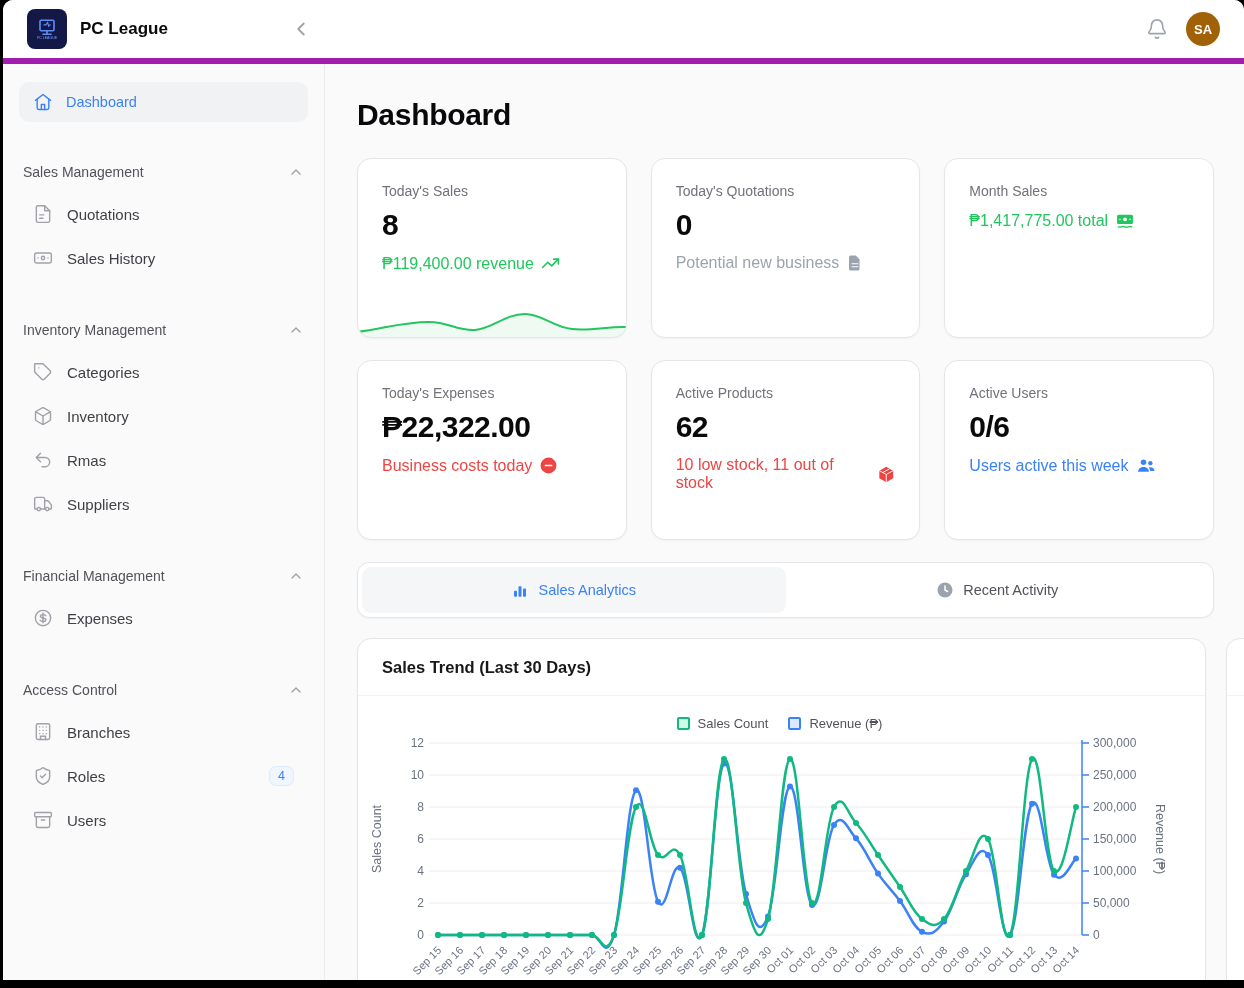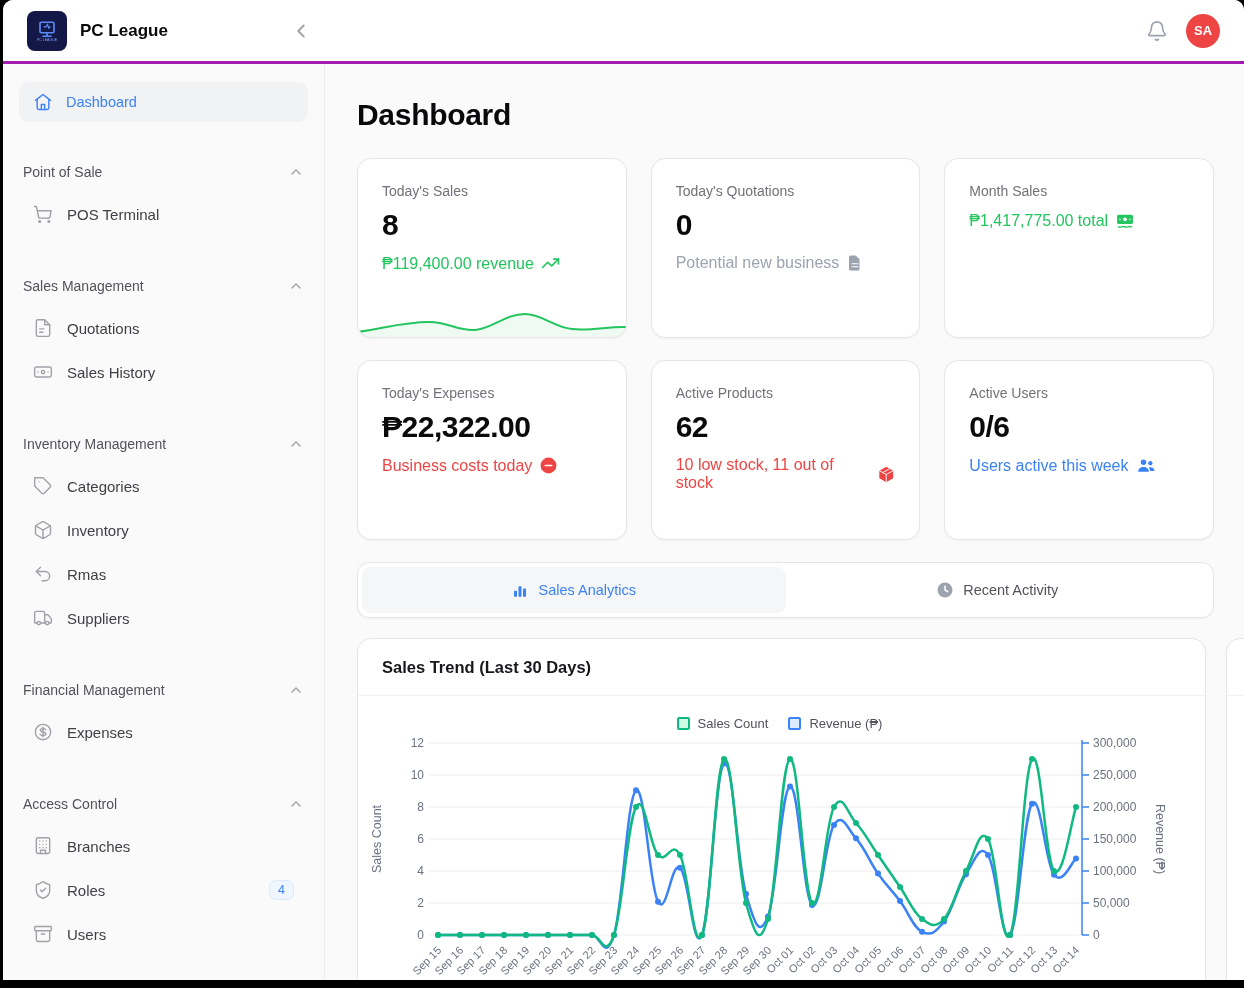--- a/index.html
+++ b/index.html
@@ -1,27 +1,27 @@
 <!DOCTYPE html>
 <html><head>
 <meta charset="utf-8">
 <style>
   * { margin:0; padding:0; box-sizing:border-box; }
   html,body { width:1244px; height:988px; background:#000; font-family:"Liberation Sans","DejaVu Sans",sans-serif; }
   #app { position:absolute; left:3px; top:0; right:0; bottom:8px; background:#fafafa; border-radius:10px 10px 0 0; overflow:hidden; }
 
   
-  .topbar { height:64px; background:#fff; border-bottom:3px solid #a21caf; display:flex; align-items:center; padding:0 24px; }
+  .topbar { height:64px; background:#fff; border-bottom:6px solid #a21caf; display:flex; align-items:center; padding:0 24px; }
   .hdr-left { display:flex; align-items:center; width:285px; }
   .logo { width:40px; height:40px; background:#131847; border-radius:8px; display:flex; align-items:center; justify-content:center; margin-right:13px; }
   .brand { font-size:17px; font-weight:700; color:#0a0a0a; }
   .collapse-btn { margin-left:auto; color:#a1a1aa; display:flex; cursor:pointer; }
   .hdr-right { margin-left:auto; display:flex; align-items:center; gap:18px; }
   .bell { color:#9ca3af; display:flex; cursor:pointer; }
-  .avatar { width:34px; height:34px; border-radius:50%; background:#ef4444; color:#fff; font-size:13px; font-weight:600; display:flex; align-items:center; justify-content:center; }
+  .avatar { width:34px; height:34px; border-radius:50%; background:#a16207; color:#fff; font-size:13px; font-weight:600; display:flex; align-items:center; justify-content:center; }
 
   .shell { display:flex; height:calc(100% - 64px); }
 
   
   .sidebar { width:322px; flex:none; border-right:1px solid #ececee; padding:18px 16px; background:#fafafa; overflow:hidden; }
   .side-active { display:flex; align-items:center; gap:13px; height:40px; padding:0 14px; background:#f1f2f4; border-radius:10px; color:#3b82f6; font-size:14.5px; font-weight:500; cursor:pointer; }
   .side-section { margin-top:42px; }
   .side-title { display:flex; justify-content:space-between; align-items:center; color:#52525b; font-size:14px; padding:0 4px; margin-bottom:12px; cursor:pointer; }
   .side-title .chev { color:#a1a1aa; display:flex; }
   .side-item { display:flex; align-items:center; gap:14px; height:44px; padding:0 14px; color:#3f3f46; font-size:15px; cursor:pointer; border-radius:10px; }
@@ -100,40 +100,20 @@
         <span class="ic" style="color:#3b82f6">
           <svg class="iconsvg" width="20" height="20" viewBox="0 0 24 24" fill="none" stroke="currentColor" stroke-width="1.7" stroke-linecap="round" stroke-linejoin="round">
               <path d="M3 10 12 3l9 7"></path>
               <path d="M5 8.6V19a2 2 0 0 0 2 2h10a2 2 0 0 0 2-2V8.6"></path>
               <path d="M10 21v-6h4v6"></path>
             </svg>
         </span>
         <span>Dashboard</span>
       </div>
 
-      <div class="side-section">
-        <div class="side-title">
-          <span>Point of Sale</span>
-          <span class="chev">
-              <svg class="iconsvg" width="16" height="16" viewBox="0 0 24 24" fill="none" stroke="currentColor" stroke-width="2" stroke-linecap="round" stroke-linejoin="round">
-                <path d="m18 15-6-6-6 6"></path>
-              </svg>
-            </span>
-        </div>
-        <div class="side-item">
-          <span class="ic">
-              <svg class="iconsvg" width="20" height="20" viewBox="0 0 24 24" fill="none" stroke="currentColor" stroke-width="1.7" stroke-linecap="round" stroke-linejoin="round">
-                <circle cx="8" cy="21" r="1"></circle>
-                <circle cx="19" cy="21" r="1"></circle>
-                <path d="M2 3h2l2.7 12.4a2 2 0 0 0 2 1.6h9.7a2 2 0 0 0 2-1.6L21.7 8H5.1"></path>
-              </svg>
-            </span>
-          <span>POS Terminal</span>
-        </div>
-      </div>
 
       <div class="side-section">
         <div class="side-title">
           <span>Sales Management</span>
           <span class="chev">
               <svg class="iconsvg" width="16" height="16" viewBox="0 0 24 24" fill="none" stroke="currentColor" stroke-width="2" stroke-linecap="round" stroke-linejoin="round">
                 <path d="m18 15-6-6-6 6"></path>
               </svg>
             </span>
         </div>

